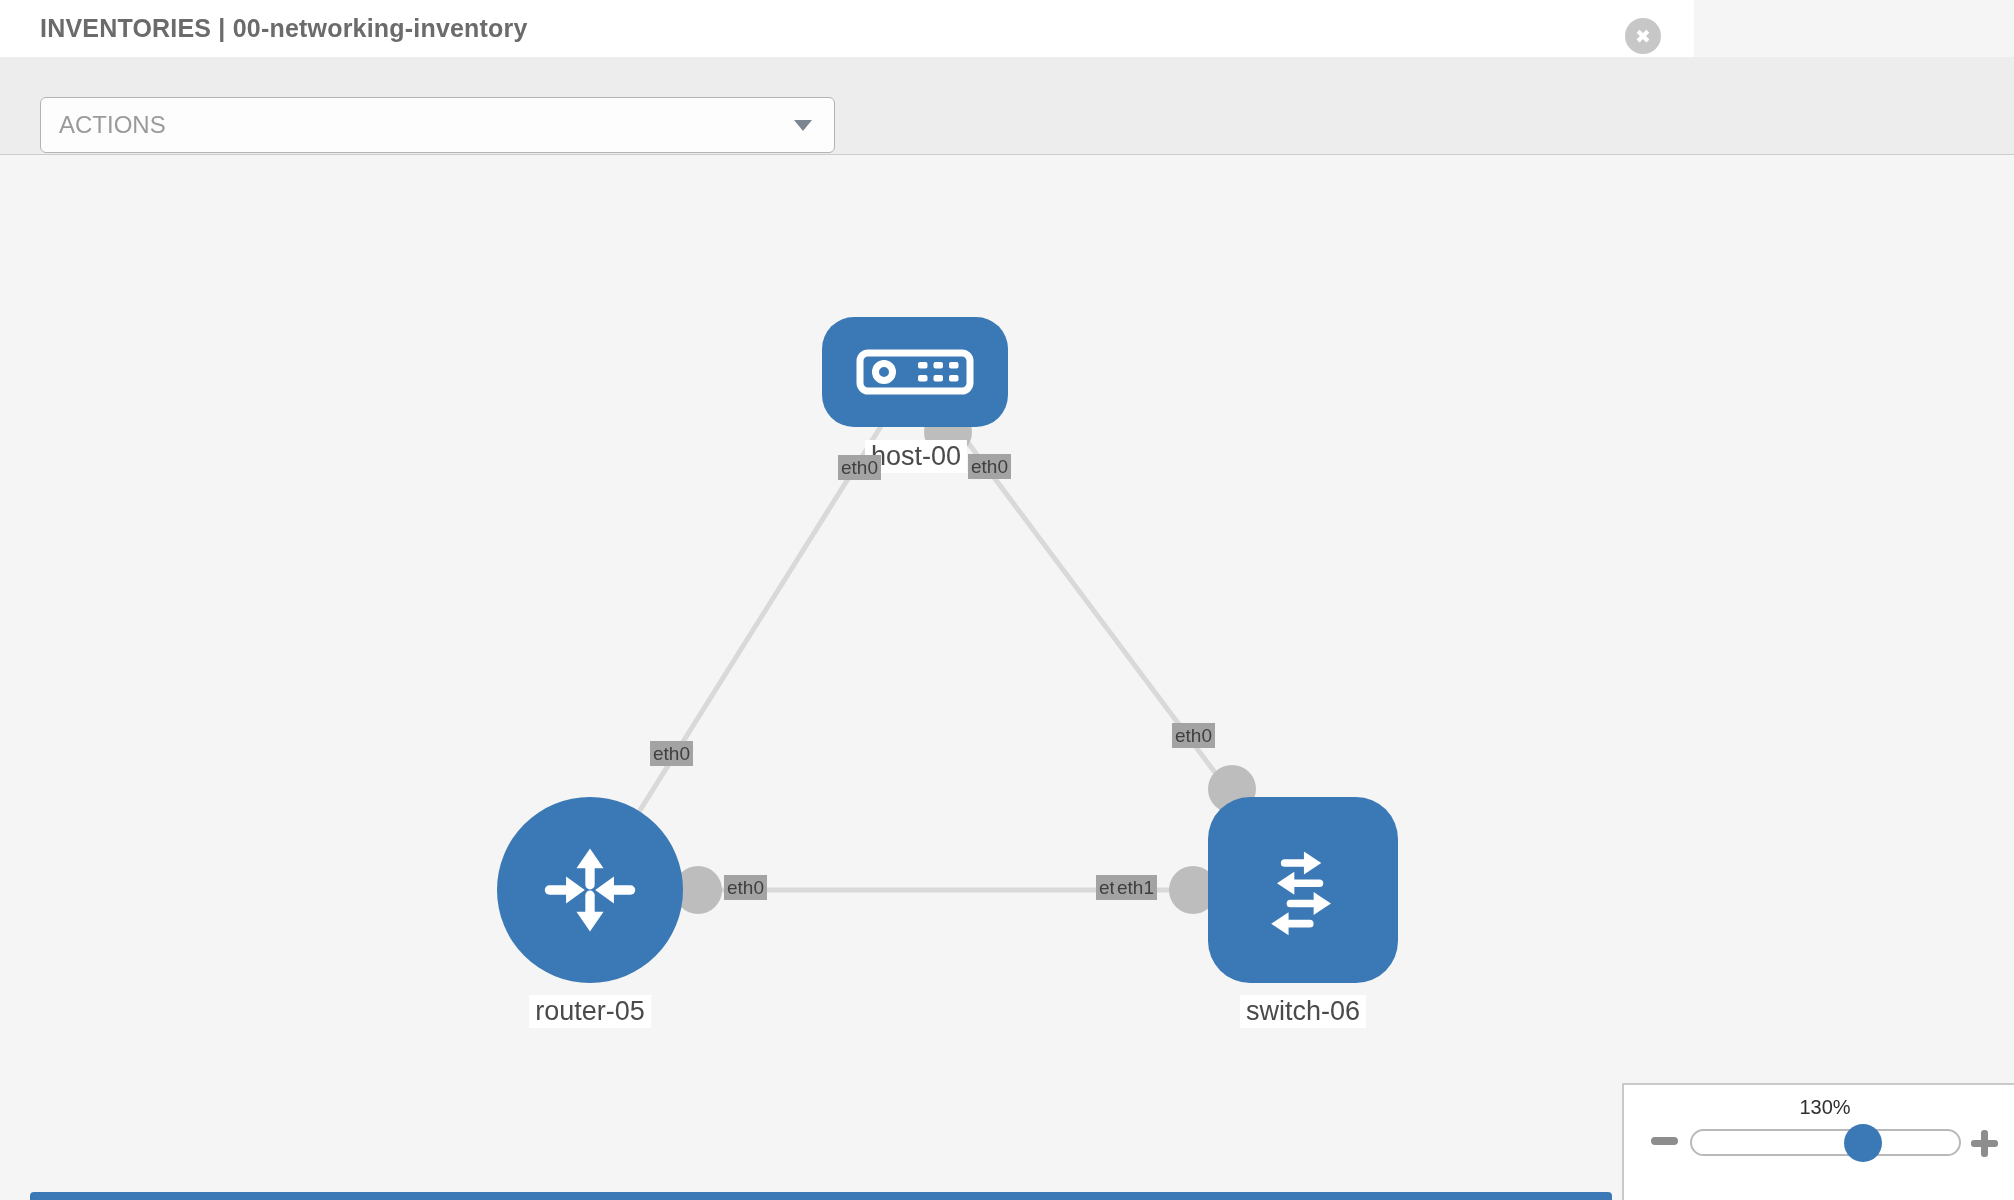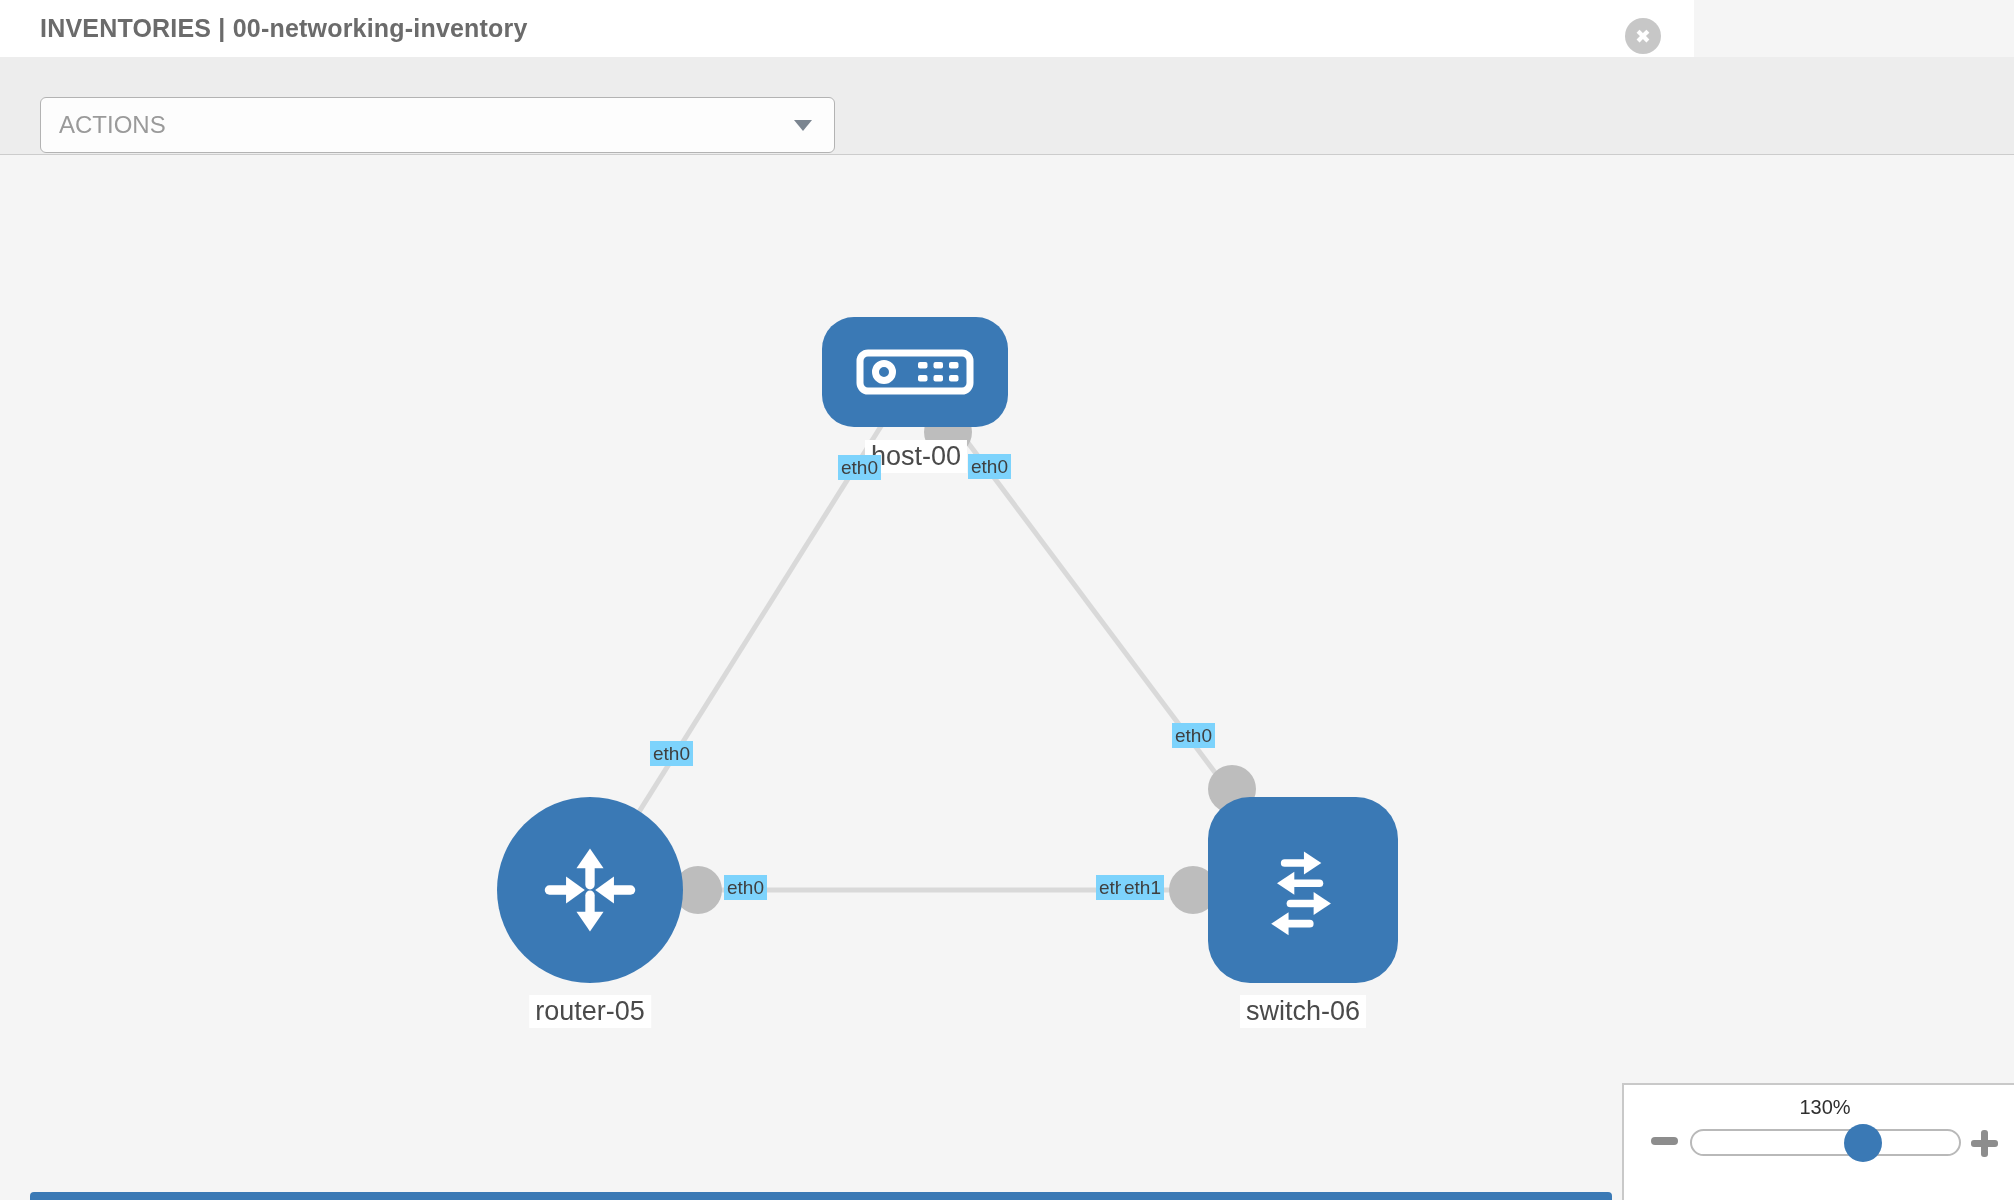--- a/index.html
+++ b/index.html
@@ -19,21 +19,21 @@
   .dropdown.search{left:1185px;width:790px;}
   .caret{position:absolute;right:22px;top:22px;width:0;height:0;border-left:9px solid transparent;border-right:9px solid transparent;border-top:11px solid #7b8590;}
   .tool-icon{position:absolute;top:90px;width:52px;height:52px;display:flex;align-items:center;justify-content:center;cursor:pointer;}
   .tool-icon.wrench{left:1040px;}
   .tool-icon.key{left:1112px;}
   
   .canvas{position:absolute;left:0;top:155px;width:2014px;height:1045px;background:#f5f5f5;overflow:hidden;}
   .canvas svg.edges{position:absolute;left:0;top:0;}
   .node{position:absolute;background:#3a79b5;display:flex;align-items:center;justify-content:center;cursor:pointer;}
   .node-label{position:absolute;transform:translateX(-50%);background:#ffffff;color:#4a4a4a;font-size:27px;line-height:33px;padding:0 6px;white-space:nowrap;}
-  .iface-label{position:absolute;background:#7dd3fc;color:#3f3f3f;font-size:19px;line-height:25px;padding:0 3px;white-space:nowrap;}
+  .iface-label{position:absolute;background:#a3a3a3;color:#3f3f3f;font-size:19px;line-height:25px;padding:0 3px;white-space:nowrap;}
   
   .zoom-panel{position:absolute;left:1622px;top:1083px;width:392px;height:117px;background:#ffffff;border-left:2px solid #c9c9c9;border-top:2px solid #c9c9c9;box-sizing:border-box;}
   .zoom-level{position:absolute;left:131px;top:11px;width:140px;text-align:center;font-size:20px;color:#2f2f2f;}
   .zoom-minus{position:absolute;left:27px;top:52px;width:27px;height:8px;border-radius:4px;background:#8d8d8d;cursor:pointer;}
   .zoom-track{position:absolute;left:66px;top:44px;width:271px;height:27px;border:2px solid #b9b9b9;border-radius:15px;background:#ffffff;box-sizing:border-box;cursor:pointer;}
   .zoom-thumb{position:absolute;top:39px;width:38px;height:38px;border-radius:50%;background:#3a79b5;cursor:grab;}
   .zoom-plus{position:absolute;left:347px;top:45px;width:27px;height:27px;cursor:pointer;}
   .zoom-plus:before{content:"";position:absolute;left:0;top:10px;width:27px;height:7px;border-radius:3px;background:#8d8d8d;}
   .zoom-plus:after{content:"";position:absolute;left:10px;top:0;width:7px;height:27px;border-radius:3px;background:#8d8d8d;}
   
@@ -121,21 +121,21 @@
         <polygon points="22,90 40,78 40,102" fill="#ffffff"></polygon>
       </svg>
     </div>
     <div class="node-label" style="left: 1303px; top: 840px;">switch-06</div>
     <div class="iface-label" style="left: 838px; top: 300px;">eth0</div>
     <div class="iface-label" style="left: 968px; top: 299px;">eth0</div>
     <div class="iface-label" style="left: 650px; top: 586px;">eth0</div>
     <div class="iface-label" style="left: 1172px; top: 568px;">eth0</div>
     <div class="iface-label" style="left: 724px; top: 720px;">eth0</div>
     <div class="iface-label" style="left: 1096px; top: 720px;">eth0</div>
-    <div class="iface-label" style="left: 1114px; top: 720px; margin-left: 7px;">eth1</div>
+    <div class="iface-label" style="left: 1114px; top: 720px;">eth1</div>
   </div>
 
 <div class="zoom-panel">
   <div class="zoom-level">130%</div>
   <div class="zoom-minus"></div>
   <div class="zoom-track"></div>
   <div class="zoom-thumb" id="zoom-thumb" style="left: 220.44px;"></div>
   <div class="zoom-plus"></div>
 </div>
 

